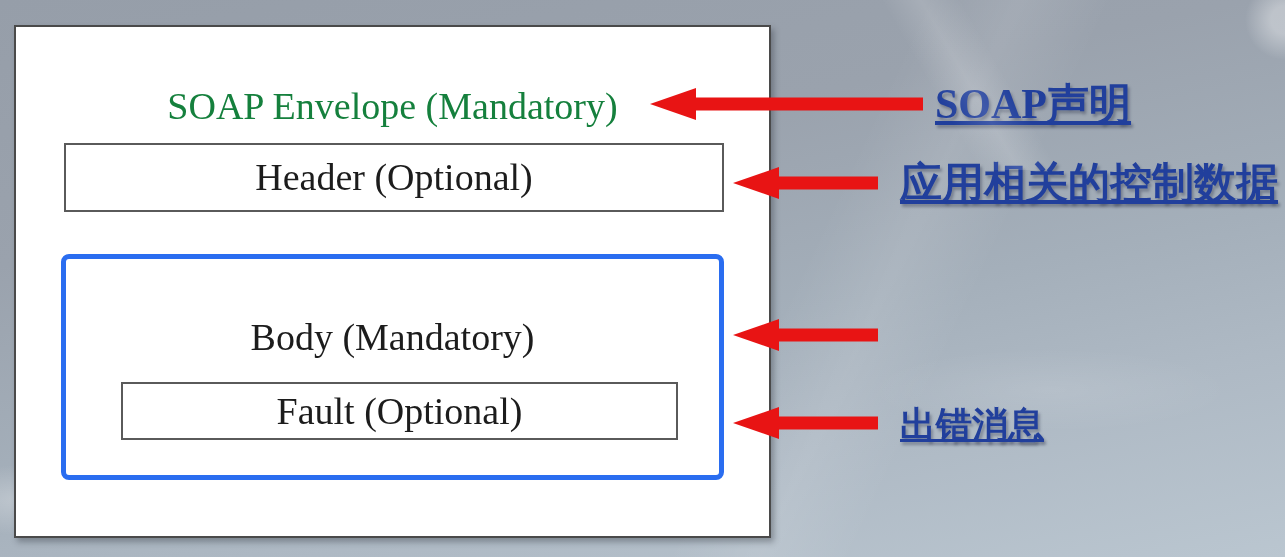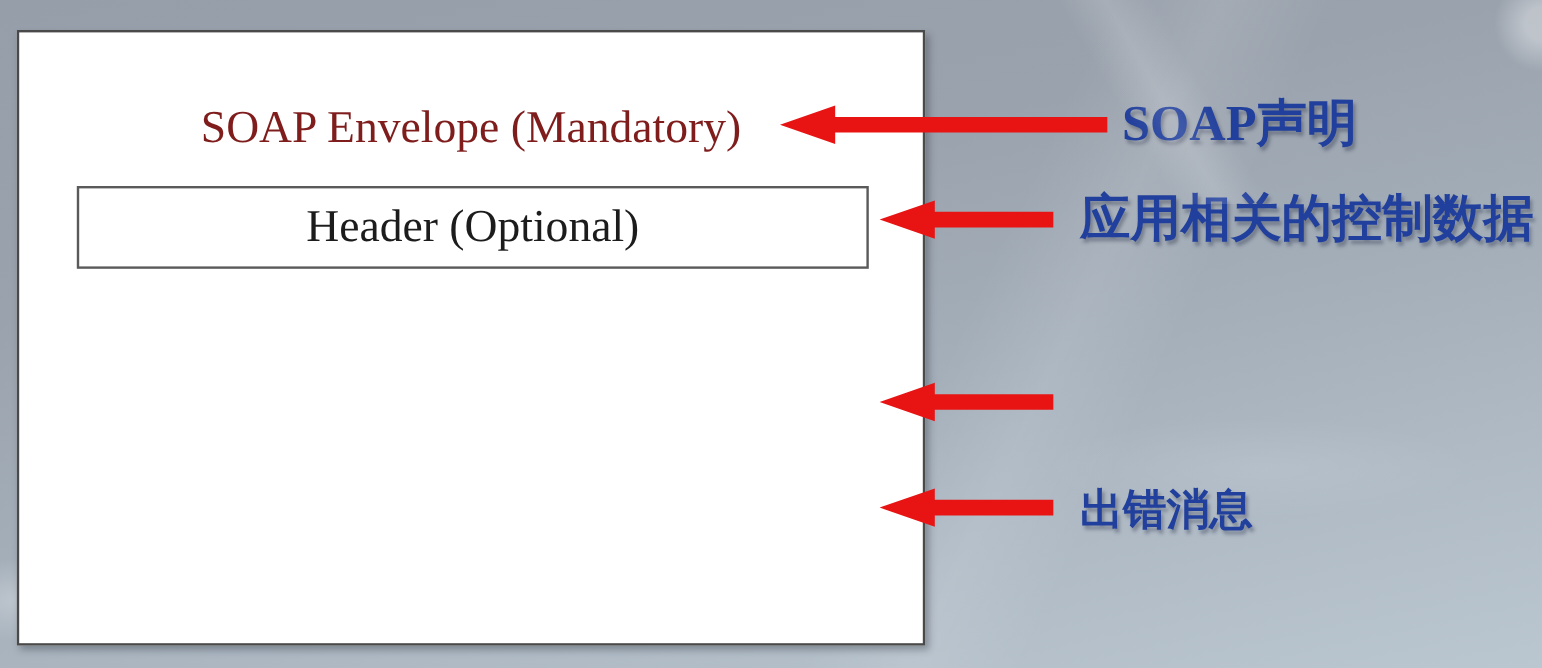--- a/index.html
+++ b/index.html
@@ -27,27 +27,27 @@
 
   .envelope-box{
     position:absolute;left:14px;top:25px;width:753px;height:509px;
     background:#ffffff;
     border:2px solid var(--outer-border,#4a4a4a);
     box-shadow:3px 4px 6px rgba(35,40,50,0.35);
   }
   .envelope-title{
     position:absolute;left:0;top:55px;width:100%;height:48px;
     line-height:48px;text-align:center;
-    font-size:38px;color:#7f1d1d;white-space:nowrap;
+    font-size:38px;color:#15803d;white-space:nowrap;
   }
   .header-box{
     position:absolute;left:48px;top:116px;width:656px;height:65px;
     border:2px solid var(--inner-border,#5a5a5a);
     background:#ffffff;
-    text-align:center;line-height:65px;font-size:38px;color:#1c1c1c;white-space:nowrap;margin-top:12px;
+    text-align:center;line-height:65px;font-size:38px;color:#1c1c1c;white-space:nowrap;
   }
   .body-box{
     position:absolute;left:45px;top:227px;width:653px;height:216px;
     border:5px solid var(--body-border-blue,#2a6df0);
     border-radius:8px;
     background:#ffffff;
   }
   .body-title{
     position:absolute;left:0;top:54px;width:100%;height:48px;
     line-height:48px;text-align:center;font-size:38px;color:#1c1c1c;white-space:nowrap;
@@ -66,36 +66,41 @@
   .arrow-2{left:733px;top:165px;width:145px;}
   .arrow-3{left:733px;top:317px;width:145px;}
   .arrow-4{left:733px;top:405px;width:145px;}
 
   .annotation{
     position:absolute;height:46px;line-height:46px;
     font-weight:bold;color:var(--annotation-blue,#213f9c);
     font-family:"Liberation Serif","DejaVu Serif",serif;
     white-space:nowrap;
     text-shadow:2px 3px 3px rgba(30,35,60,0.35);
+    text-decoration:underline;
   }
   .ann-1{left:935px;top:81px;font-size:42px;}
   .ann-2{left:900px;top:160px;font-size:42px;}
   .ann-3{left:900px;top:314px;font-size:42px;}
   .ann-4{left:900px;top:402px;font-size:36px;}
 </style>
 </head>
 <body>
 
 <div class="stage">
 
   <div class="envelope-box">
     <div class="envelope-title">SOAP Envelope (Mandatory)</div>
 
     <div class="header-box">Header (Optional)</div>
 
+    <div class="body-box">
+      <div class="body-title">Body (Mandatory)</div>
+      <div class="fault-box">Fault (Optional)</div>
+    </div>
   </div>
 
   <div class="arrow arrow-1">
     <svg viewBox="0 0 273 36" preserveAspectRatio="none">
       <polygon points="0,18 46,2 46,11.5 273,11.5 273,24.5 46,24.5 46,34"></polygon>
     </svg>
   </div>
   <div class="arrow arrow-2">
     <svg viewBox="0 0 145 36" preserveAspectRatio="none">
       <polygon points="0,18 46,2 46,11.5 145,11.5 145,24.5 46,24.5 46,34"></polygon>

